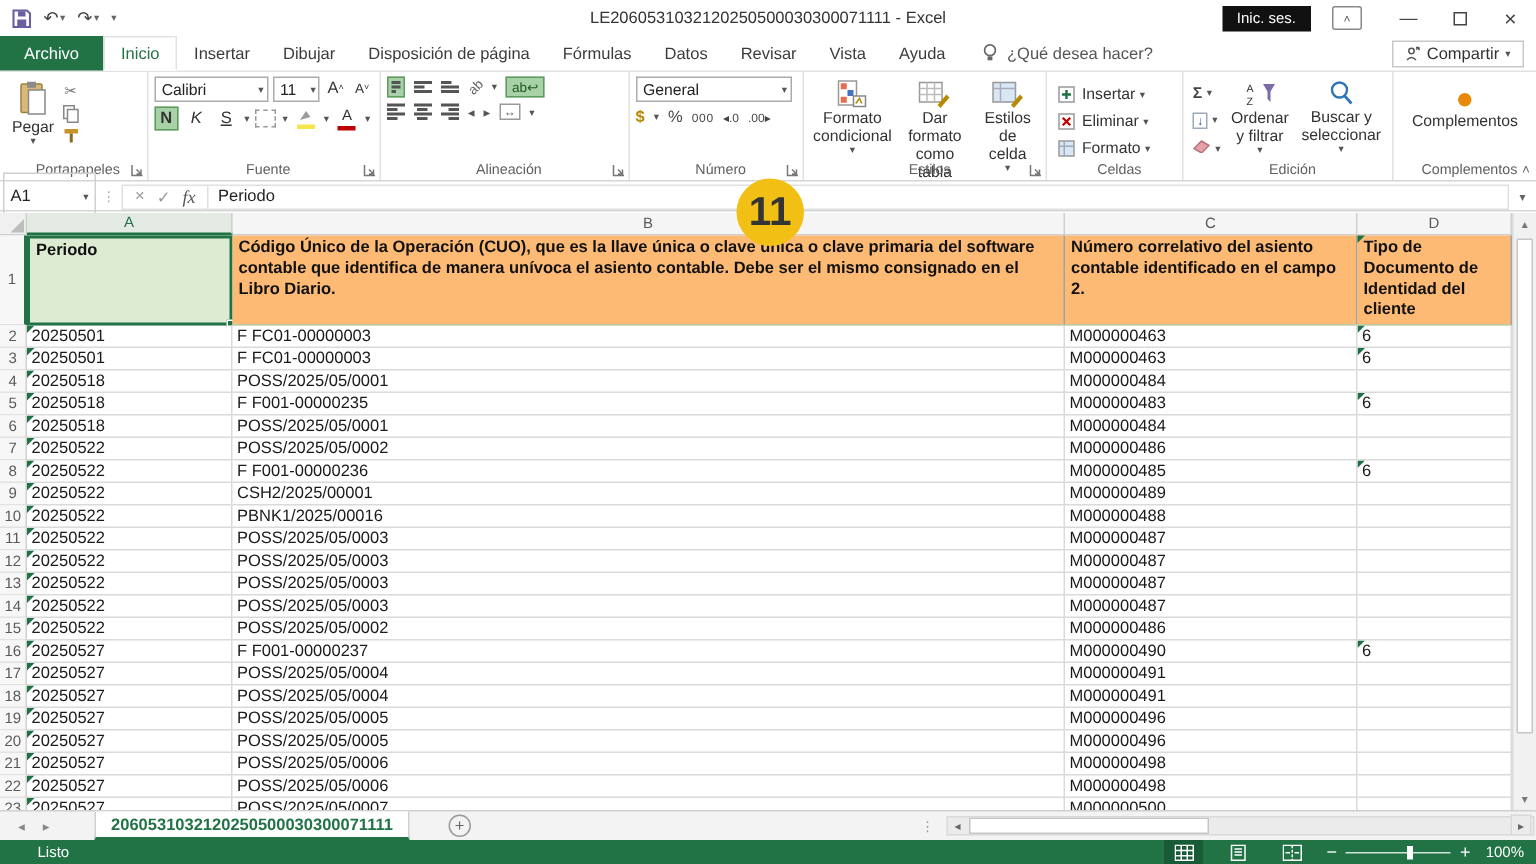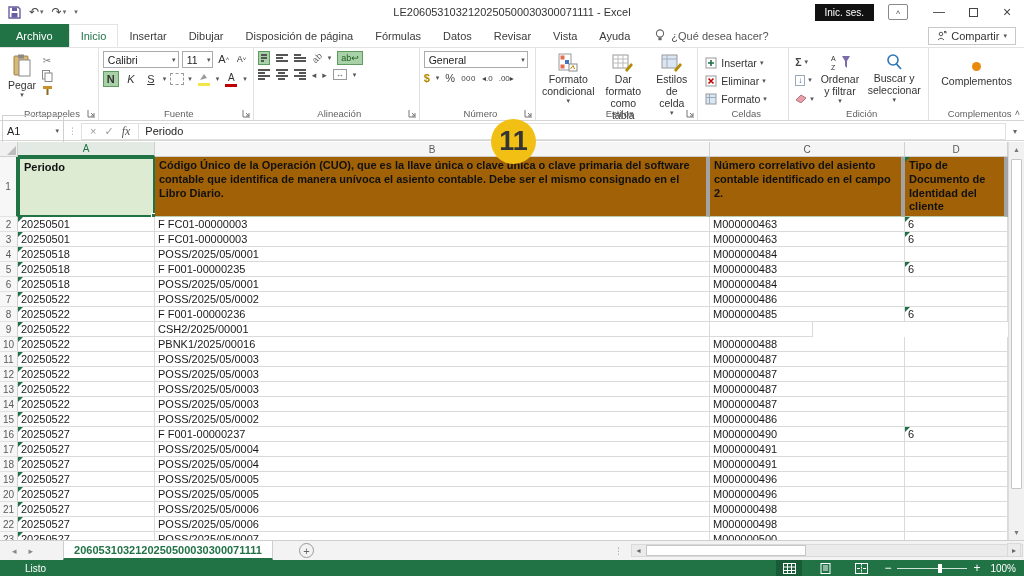--- a/index.html
+++ b/index.html
@@ -67,21 +67,21 @@
   .ch { font-size:10px; color:#5a5a5a; display:flex; align-items:center; justify-content:center; border-right:1px solid #CFCFCF; }
   .ch-a { width:137px; background:#E3E9E3; color:#217346; border-bottom:2px solid #217346; margin-bottom:-1px; }
   .ch-b { width:555px; } .ch-c { width:195px; } .ch-d { width:103px; }
   .g-row { display:flex; height:15px; }
   .rh { width:18px; background:#F7F7F7; border-right:1px solid #CFCFCF; border-bottom:1px solid #E2E2E2; font-size:10px; color:#5a5a5a; display:flex; align-items:center; justify-content:center; }
   .cell { border-right:1px solid #DADADA; border-bottom:1px solid #DADADA; padding-left:3px; font-size:11px; color:#1a1a1a; display:flex; align-items:center; position:relative; overflow:hidden; white-space:nowrap; }
   .ca { width:137px; } .cb { width:555px; } .cc { width:195px; } .cd { width:103px; }
   .tri:before { content:""; position:absolute; left:0; top:0; border-top:5px solid #1E7145; border-right:5px solid transparent; }
   .hrow { display:flex; height:60px; }
   .hrow .rh { height:60px; border-right:2px solid #217346; }
-  .hcell { background:#a16207; border-right:4px solid #a3a3a3; border-bottom:1px solid #B9CCAB; font-weight:bold; color:#111; font-size:11px; line-height:1.25; padding:2px 4px; position:relative; }
+  .hcell { background:#fdba74; border-right:1px solid #a3a3a3; border-bottom:1px solid #B9CCAB; font-weight:bold; color:#111; font-size:11px; line-height:1.25; padding:2px 4px; position:relative; }
   .hcell.sel { border:2px solid #217346; background:#DCEBD2; }
   .handle { position:absolute; right:-3px; bottom:-3px; width:5px; height:5px; background:#217346; border:1px solid #fff; }
 
   
   .vscroll { position:absolute; right:0; top:142px; width:16px; height:398px; background:#F1F1F1; border-left:1px solid #DCDCDC; }
   .vs-arrow { height:15px; display:flex; align-items:center; justify-content:center; color:#777; font-size:8px; }
   .vs-thumb { position:absolute; left:2px; right:2px; top:17px; height:330px; background:#fff; border:1px solid #C6C6C6; border-radius:1px; }
   .vs-bot { position:absolute; bottom:0; left:0; right:0; }
 
   
@@ -548,20 +548,21 @@
         <div class="rh">8</div>
         <div class="cell ca tri">20250522</div>
         <div class="cell cb">F F001-00000236</div>
         <div class="cell cc">M000000485</div>
         <div class="cell cd tri">6</div>
       </div>
       <div class="g-row">
         <div class="rh">9</div>
         <div class="cell ca tri">20250522</div>
         <div class="cell cb">CSH2/2025/00001</div>
+        <div class="cell cc">M000000489</div>
         <div class="cell cd"></div>
       </div>
       <div class="g-row">
         <div class="rh">10</div>
         <div class="cell ca tri">20250522</div>
         <div class="cell cb">PBNK1/2025/00016</div>
         <div class="cell cc">M000000488</div>
         <div class="cell cd"></div>
       </div>
       <div class="g-row">

